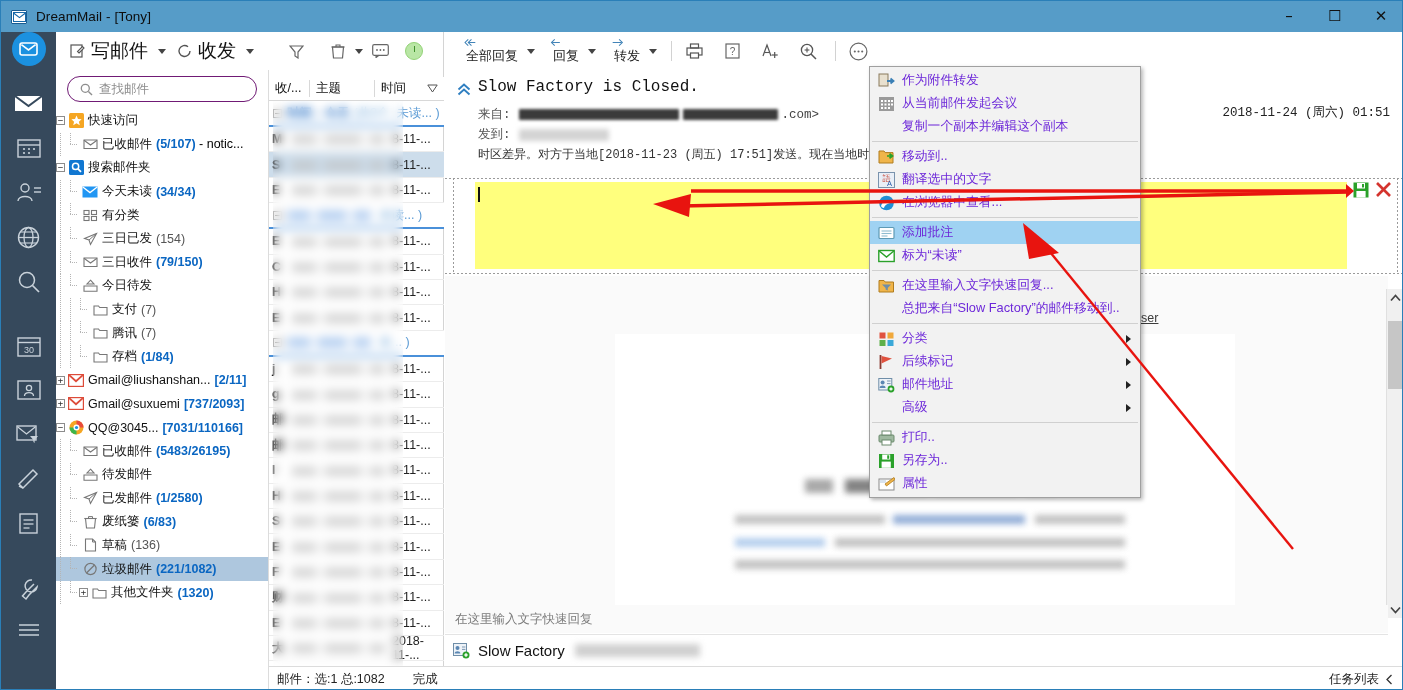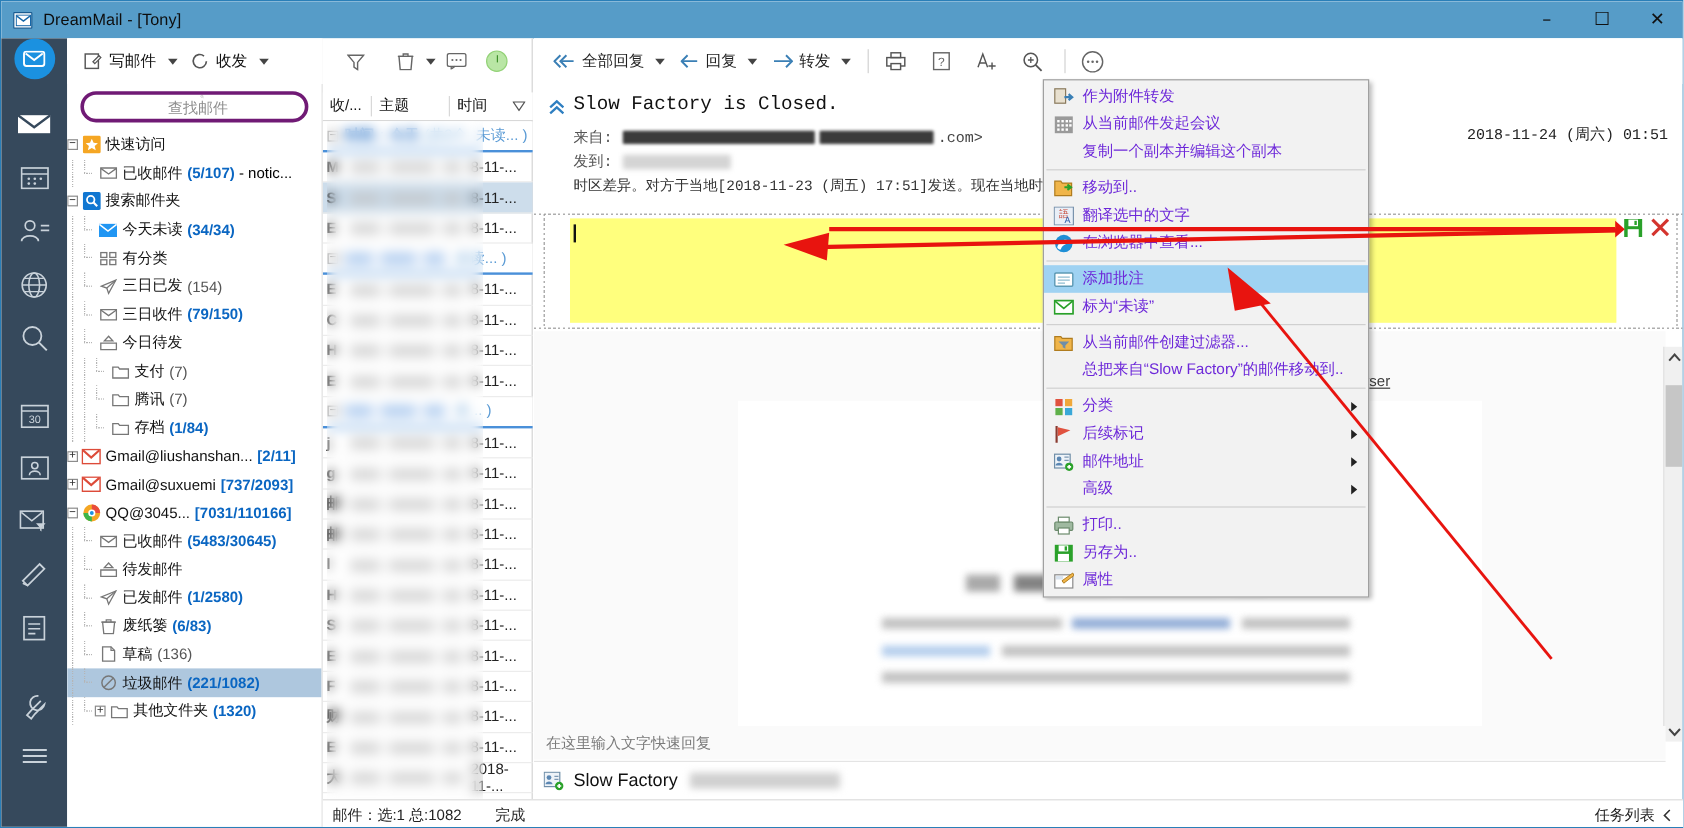--- a/index.html
+++ b/index.html
@@ -46,27 +46,26 @@
   
   .folderpane {
     position:absolute; left:55px; top:31px; width:213px; height:659px;
     background:#fff; border-right:1px solid #dcdcdc;
   }
   .toolbar-top {
     position:absolute; left:55px; top:31px; width:213px; height:38px;
     display:flex; align-items:center; background:#fff;
   }
   .tb-btn { display:flex; align-items:center; height:26px; padding:0 4px; cursor:default; }
-  .tb-label { font-size:13px; color:#111; margin-left:5px; }
+  .tb-label { font-size:19px; color:#111; margin-left:5px; }
   .caret { width:0;height:0;border-left:4px solid transparent;border-right:4px solid transparent;border-top:5px solid #444; margin:0 7px 0 6px; }
   .searchbox {
     position:absolute; left:66px; top:75px; width:190px; height:26px;
-    border:3px solid #701a75; border-radius:13px; display:flex; align-items:center;
+    border:1px solid #701a75; border-radius:13px; display:flex; align-items:center;
     background:#fff;
-    flex-direction:column;
   }
   .searchbox .ph { font-size:12.5px; color:#8d8d8d; margin-left:6px; }
 
   .tree { position:absolute; left:55px; top:108px; width:212px; height:560px; overflow:hidden; }
   .tnode { display:flex; align-items:center; height:23.6px; white-space:nowrap; font-size:12.5px; color:#111; }
   .tnode.sel { background:#aec7de; }
   .expander {
     width:9px; height:9px; border:1px solid #8c8c8c; background:#fff; color:#333;
     font-size:9px; line-height:7px; text-align:center; font-family:"DejaVu Sans Mono", monospace;
     flex:0 0 auto;
@@ -111,21 +110,21 @@
   .m-from { width:22px; padding-left:3px; font-weight:bold; overflow:hidden; }
   .m-subj { flex:1; overflow:hidden; }
   .m-date { width:52px; text-align:left; }
   .blurbox { position:absolute; left:272px; top:100px; width:130px; height:568px;
     backdrop-filter: blur(5px); -webkit-backdrop-filter: blur(5px); pointer-events:none; }
   .redact { display:inline-block; height:9px; background:#bfbfbf; border-radius:1px; opacity:.75; filter:blur(2.2px); vertical-align:middle;}
 
   
   .reading { position:absolute; left:444px; top:31px; width:959px; height:659px; background:#fff; }
   .rp-toolbar { position:absolute; left:444px; top:31px; width:959px; height:38px; display:flex; align-items:center; background:#fff; }
-  .rt-btn { display:flex; align-items:center; height:27px; padding:0 3px 0 6px; }
+  .rt-btn { display:flex; align-items:flex-start; height:27px; padding:0 3px 0 6px;flex-direction:column; }
   .rt-label { font-size:13px; margin-left:5px; }
   .rt-ico { width:30px;height:27px; display:flex; align-items:center; justify-content:center; }
   .vsep { width:1px; height:20px; background:#d2d2d2; margin:0 7px; }
 
   .msg-head { position:absolute; left:444px; top:72px; width:959px; height:105px;font-family:Liberation Mono, monospace; }
   .chev { position:absolute; left:12px; top:10px; color:#2f7fc1; font-size:14px; }
   .subject { position:absolute; left:33px; top:5px; font-size:16px; color:#111; }
   .hrow { position:absolute; left:33px; font-size:12.5px; color:#444; display:flex; align-items:center; }
   .hlbl { color:#555; }
   .msg-date { position:absolute; right:14px; top:31px; font-size:12.5px; color:#222; }
@@ -502,21 +501,21 @@
       <div class="tnode">
         <div class="dots"></div>
         <div class="elbow"></div>
         <div class="ticon">
           <svg width="15" height="14" viewBox="0 0 15 14">
             <path d="M1 3 L14 3 L14 11.5 L1 11.5 Z" fill="none" stroke="#777" stroke-width="1.1"></path>
             <path d="M1 3.3 L7.5 8 L14 3.3" fill="none" stroke="#777" stroke-width="1.1"></path>
           </svg>
         </div>
         <span class="tlabel">已收邮件</span>
-        <span class="tcount">(5483/30645)</span>
+        <span class="tcount">(5483/26195)</span>
       </div>
       <div class="tnode">
         <div class="dots"></div>
         <div class="elbow"></div>
         <div class="ticon">
           <svg width="15" height="14" viewBox="0 0 15 14">
             <path d="M1 7 L14 7 L14 12.3 L1 12.3 Z" fill="none" stroke="#777" stroke-width="1.1"></path>
             <path d="M7.5 1.2 L11 5 L4 5 Z" fill="none" stroke="#777" stroke-width="1.1"></path>
           </svg>
         </div>
@@ -1000,21 +999,21 @@
         <span>标为“未读”</span>
       </div>
       <div class="ctx-sep"></div>
       <div class="ctx-item">
         <span class="ctx-ico">
           <svg width="17" height="16" viewBox="0 0 17 16">
             <path d="M1 2.5 L6 2.5 L7.2 4 L15.5 4 L15.5 14 L1 14 Z" fill="#f0b54a" stroke="#b07c1e"></path>
             <path d="M4 6.5 L13 6.5 L9.8 10 L9.8 12.6 L7.6 11.4 L7.6 10 Z" fill="#6f8ea8"></path>
           </svg>
         </span>
-        <span>从当前邮件创建过滤器...</span>
+        <span>在这里输入文字快速回复...</span>
       </div>
       <div class="ctx-item">
         <span class="ctx-ico"></span>
         <span>总把来自“Slow Factory”的邮件移动到..</span>
       </div>
       <div class="ctx-sep"></div>
       <div class="ctx-item">
         <span class="ctx-ico">
           <svg width="17" height="16" viewBox="0 0 17 16">
             <rect x="1.5" y="1.5" width="6" height="6" fill="#e0523f"></rect>

